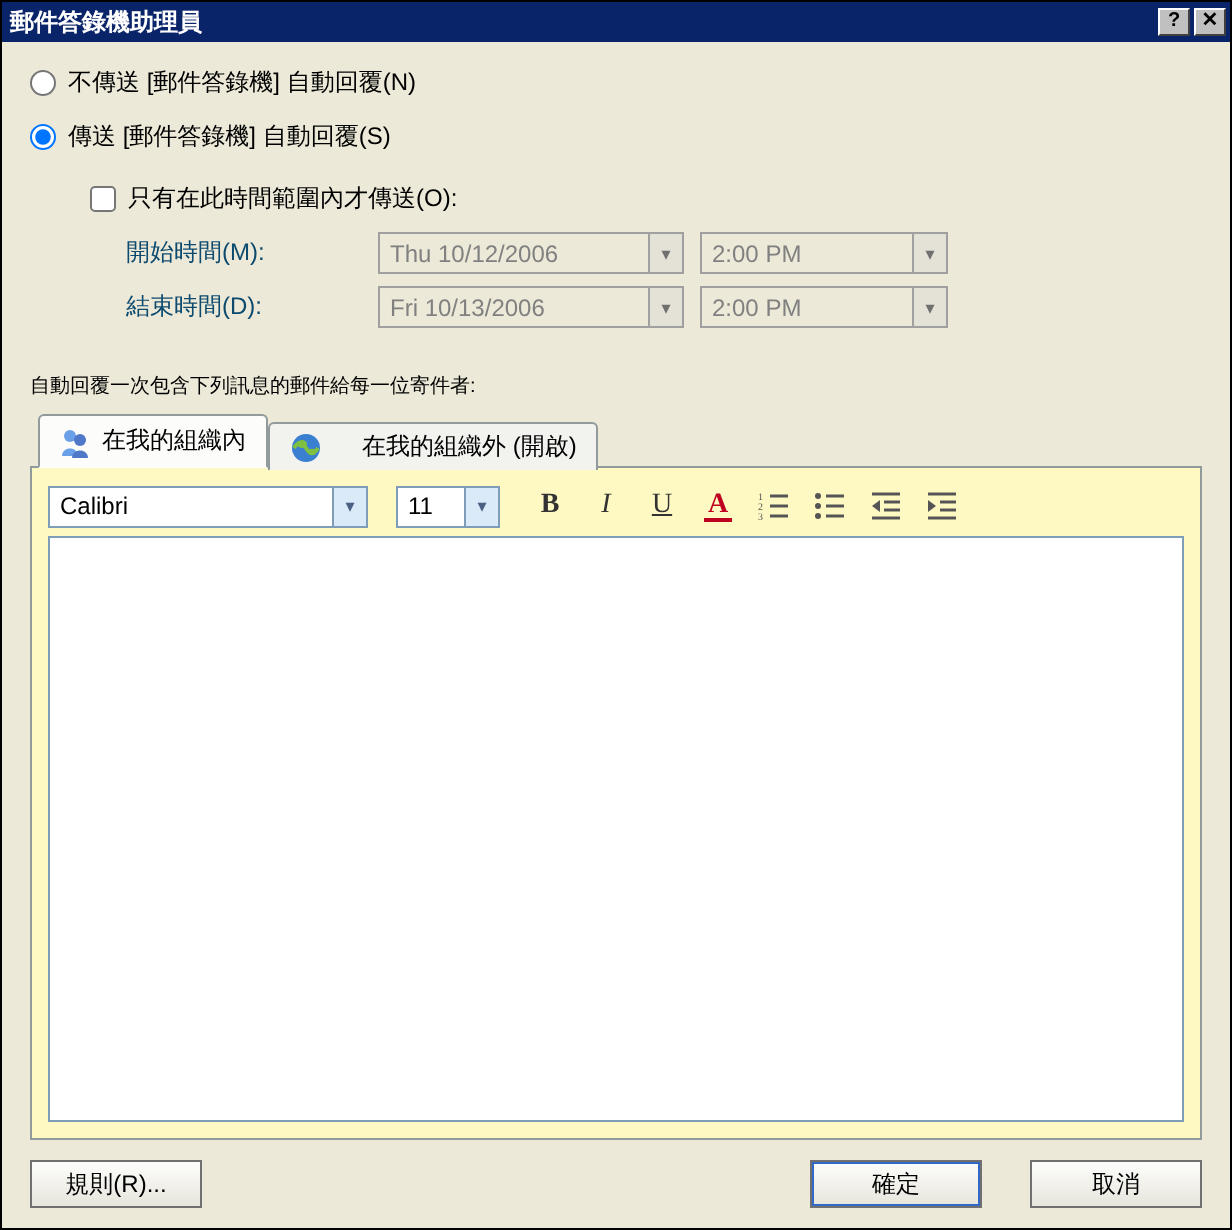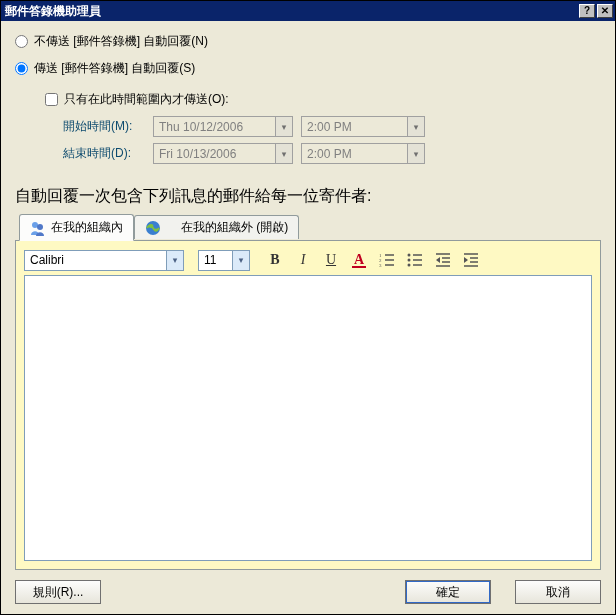--- a/index.html
+++ b/index.html
@@ -93,41 +93,41 @@
     display: inline-flex;
     align-items: center;
     height: 21px;
     border: 1px solid #a0a0a0;
     background: #ece9d8;
     color: #808080;
     padding: 0 0 0 5px;
     font-size: 12px;
     margin-right: 8px;
   }
-  .combo.date { width: 140px; }
+  .combo.date { width: 153px; margin-left: 36px; }
   .combo.time { width: 124px; }
   .combo .combo-text { flex: 1; }
   .combo .combo-btn {
     width: 17px;
     height: 19px;
     background: #e4e2d6;
     border-left: 1px solid #a0a0a0;
     display: flex;
     align-items: center;
     justify-content: center;
     color: #707070;
     font-size: 9px;
   }
   .section-label {
     margin: 10px 0 6px 0;
-    font-size: 16px;
+    font-size: 10px;
   }
   .tabs {
     display: flex;
-    align-items: flex-start;
+    align-items: flex-end;
     padding-left: 4px;
     position: relative;
     z-index: 2;
   }
   .tab {
     display: flex;
     align-items: center;
     gap: 5px;
     padding: 4px 10px;
     border: 1px solid #919b9c;

